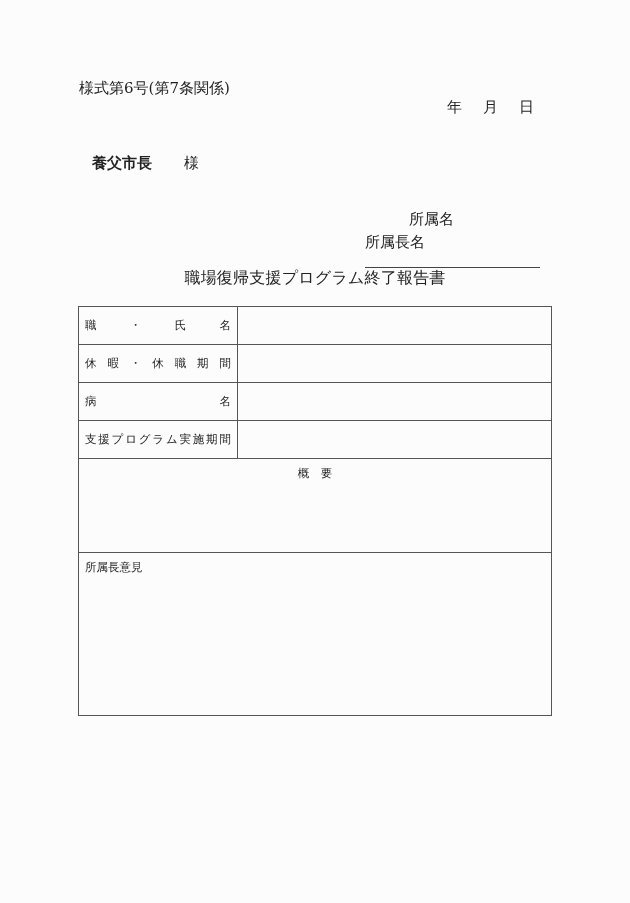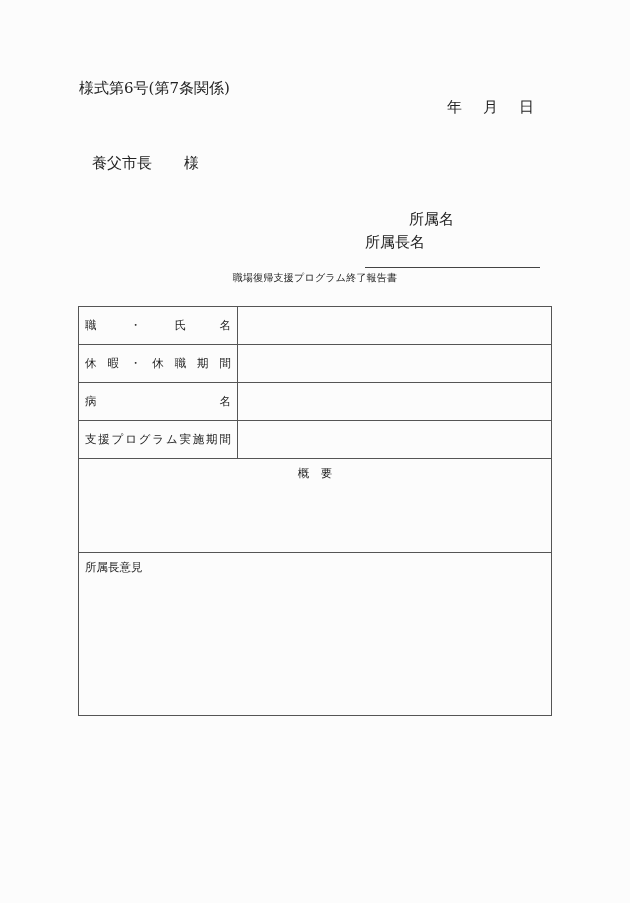--- a/index.html
+++ b/index.html
@@ -7,24 +7,24 @@
     width: 630px; height: 903px; background: #fcfcfc; position: relative;
     font-family: "DejaVu Serif", "Liberation Serif", serif; color: #222; overflow: hidden;
   }
   .abs { position: absolute; white-space: nowrap; font-size: 15px; line-height: 14px; }
   .form-no { left: 79px; top: 81px; }
   .date { left: 447px; top: 100px; display: flex; }
   .date span { display: inline-block; }
   .date .y { width: 36px; }
   .date .m { width: 36px; }
   .addressee { left: 92px; top: 156px; display: flex; }
-  .addressee .mayor { width: 92px; }
+  .addressee .mayor { width: 92px; font-weight: bold; }
   .dept { left: 365px; top: 212px; margin-left: 44px; }
   .chief { left: 365px; top: 235px; width: 175px; border-bottom: 1px solid #444; padding-bottom: 18px; }
-  .title { left: 0; width: 630px; text-align: center; top: 271px; font-size: 10px; letter-spacing: 0.2px; }
+  .title { left: 0; width: 630px; text-align: center; top: 271px; font-size: 16px; letter-spacing: 0.2px; }
 
   table.form {
     position: absolute; left: 78px; top: 306px; width: 474px;
     border-collapse: collapse; table-layout: fixed;
   }
   table.form td {
     border: 1px solid #555; padding: 0 6px; font-size: 11.5px; vertical-align: middle;
   }
   table.form td.label { width: 146px; height: 37px; }
   .spread { display: flex; justify-content: space-between; }

